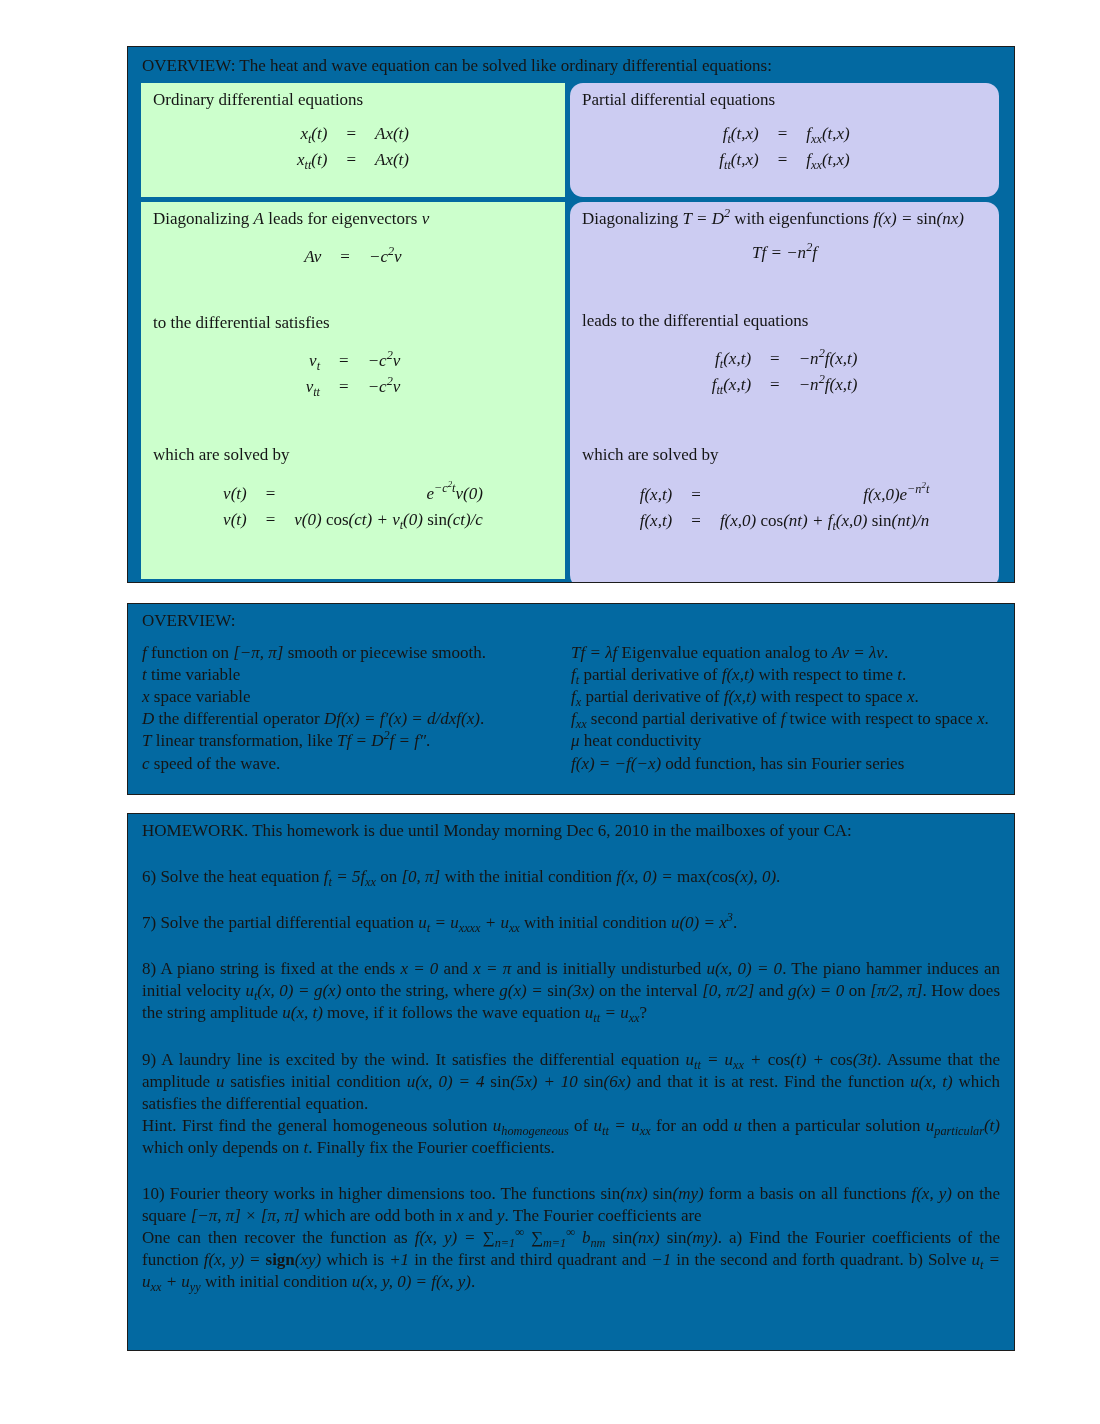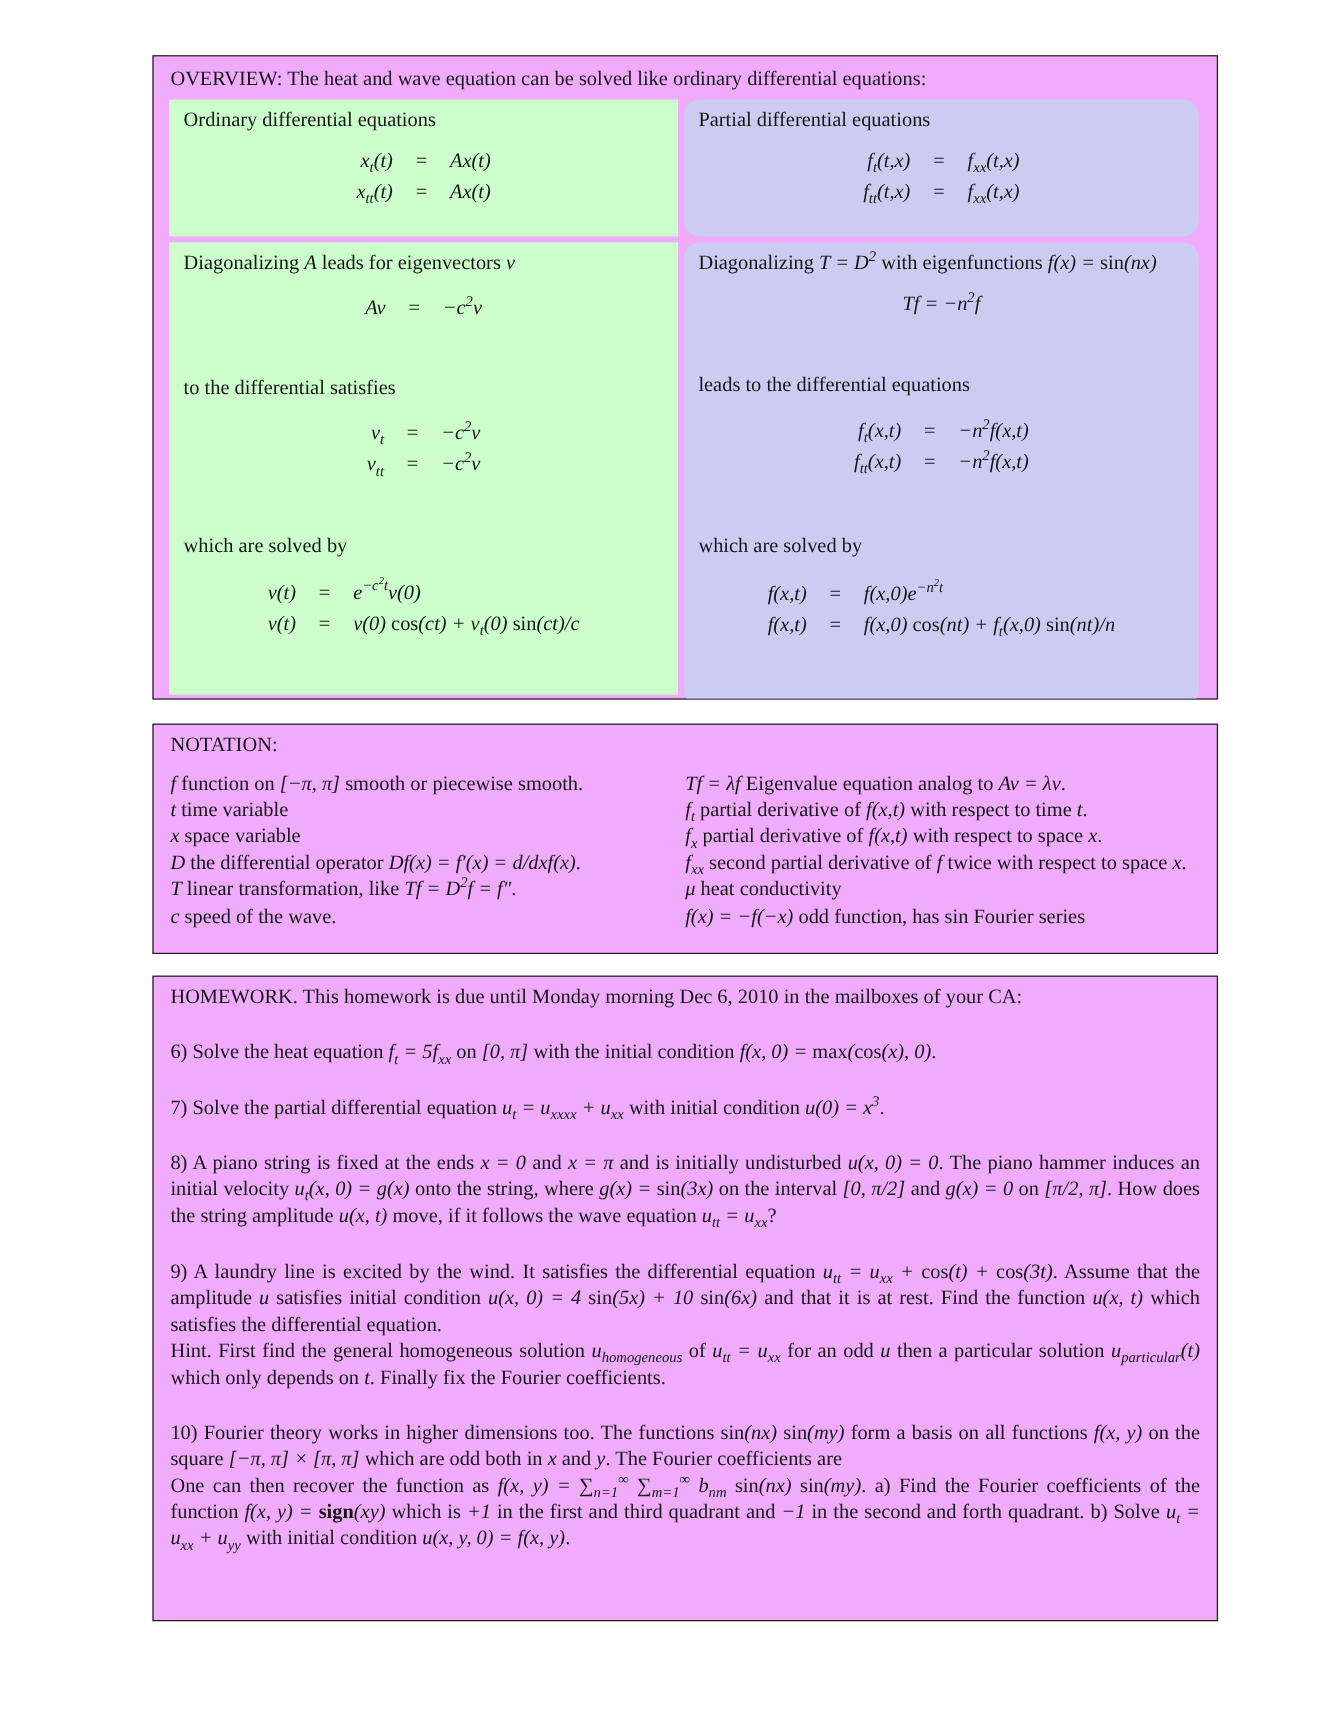--- a/index.html
+++ b/index.html
@@ -3,42 +3,42 @@
 <meta charset="utf-8">
 <style>
   html,body { margin:0; padding:0; background:#ffffff; }
   .page {
     position:relative; width:1100px; height:1424px; background:#ffffff;
     font-family:"Liberation Serif","DejaVu Serif",serif;
     font-size:17px; color:#151515; line-height:1.3;
   }
   .framed {
     position:absolute; box-sizing:border-box;
-    border:1.6px solid #1c1c1c; background:#f0abfc; overflow:hidden;
+    border:1.6px solid #1c1c1c; background:#0369a1; overflow:hidden;
   }
   #overview-box { left:127px; top:46px;  width:888px; height:537px; }
   #notation-box { left:127px; top:603px; width:888px; height:192px; }
   #homework-box { left:127px; top:813px; width:888px; height:538px; }
 
   .ov-title { position:absolute; left:14px; top:8px; right:14px; }
 
   .panel { position:absolute; box-sizing:border-box; padding:6px 12px; }
   .green  { background:#ccffcc; }
   .purple { background:#ccccf2;border-radius:13px; }
   #green-1  { left:13px;  top:36px;  width:424px; height:114px; }
   #purple-1 { left:442px; top:36px;  width:429px; height:114px; }
   #green-2  { left:13px;  top:155px; width:424px; height:377px; }
   #purple-2 { left:442px; top:155px; width:429px; height:386px; }
 
   .eqt { display:table; margin:0 auto; }
   .eqt .r { display:table-row; }
   .eqt .c { display:table-cell; padding:2px 0; white-space:nowrap; }
   .eqt .lhs { text-align:right; }
   .eqt .mid { padding:2px 19px; text-align:center; }
-  .eqt .rhs { text-align:left; }
+  .eqt .rhs { text-align:right; }
   .ceq { text-align:center; }
 
   .mi { font-style:italic; }
   .rm { font-style:normal; }
   b.rm { font-style:normal; font-weight:bold; }
   sub, sup { font-size:72%; line-height:0; }
   .frac { display:inline-block; text-align:center; vertical-align:-1.05em; line-height:1.05; margin:0 3px; }
   .frac .fn { display:block; border-bottom:1px solid #151515; padding:0 3px; }
   .frac .fd { display:block; padding:0 2px; }
   .big { font-size:165%; vertical-align:-0.22em; }
@@ -173,21 +173,21 @@
         <div class="r">
           <span class="c lhs"><span class="mi">f(x,t)</span></span>
             <span class="c mid">=</span>
             <span class="c rhs"><span class="mi">f(x,0) <span class="rm">cos</span>(nt) + f<sub>t</sub>(x,0) <span class="rm">sin</span>(nt)/n</span></span>
         </div>
       </div>
     </div>
   </div>
 
   <div class="framed" id="notation-box">
-    <div class="nt-header">NOTATION:</div>
+    <div class="nt-header">OVERVIEW:</div>
     <div class="ncols">
       <div class="ncol-left">
         <div class="nline"><span class="mi">f</span> function on <span class="mi">[−π, π]</span> smooth or piecewise smooth.</div>
         <div class="nline"><span class="mi">t</span> time variable</div>
         <div class="nline"><span class="mi">x</span> space variable</div>
         <div class="nline"><span class="mi">D</span> the differential operator <span class="mi">Df(x) = f′(x) = d/dxf(x)</span>.</div>
         <div class="nline"><span class="mi">T</span> linear transformation, like <span class="mi">Tf = D<sup>2</sup>f = f″</span>.</div>
         <div class="nline"><span class="mi">c</span> speed of the wave.</div>
       </div>
       <div class="ncol-right">

